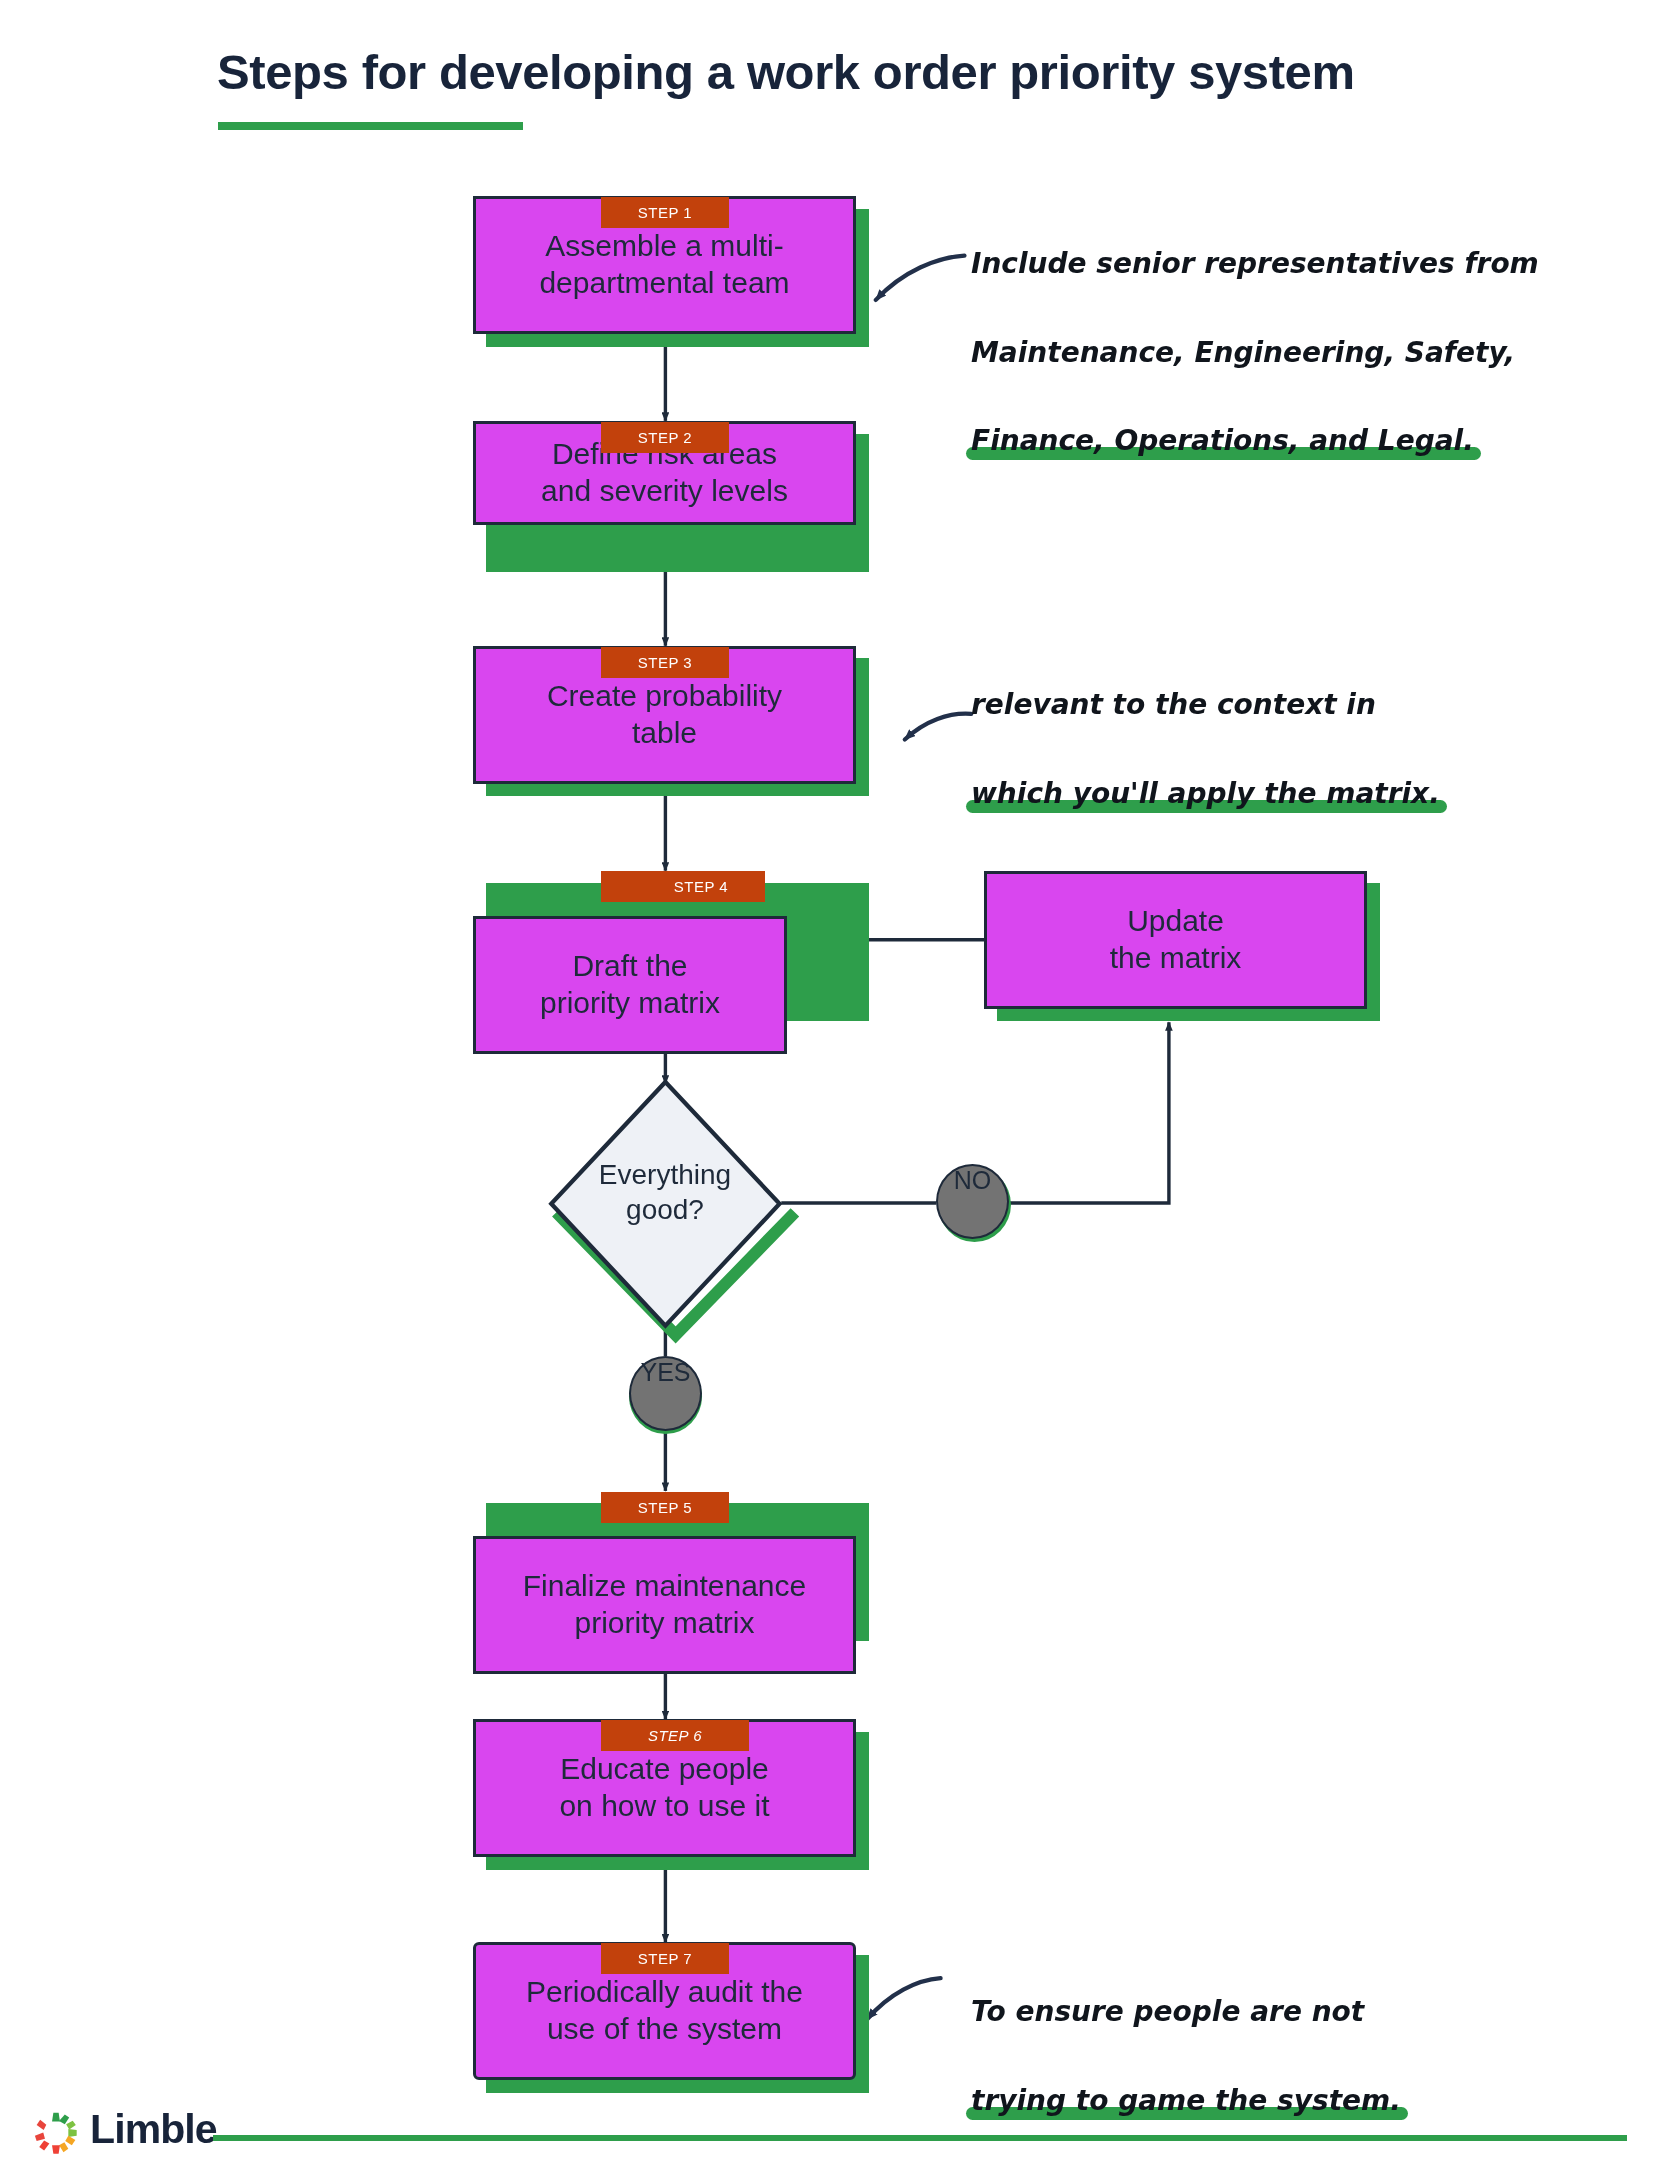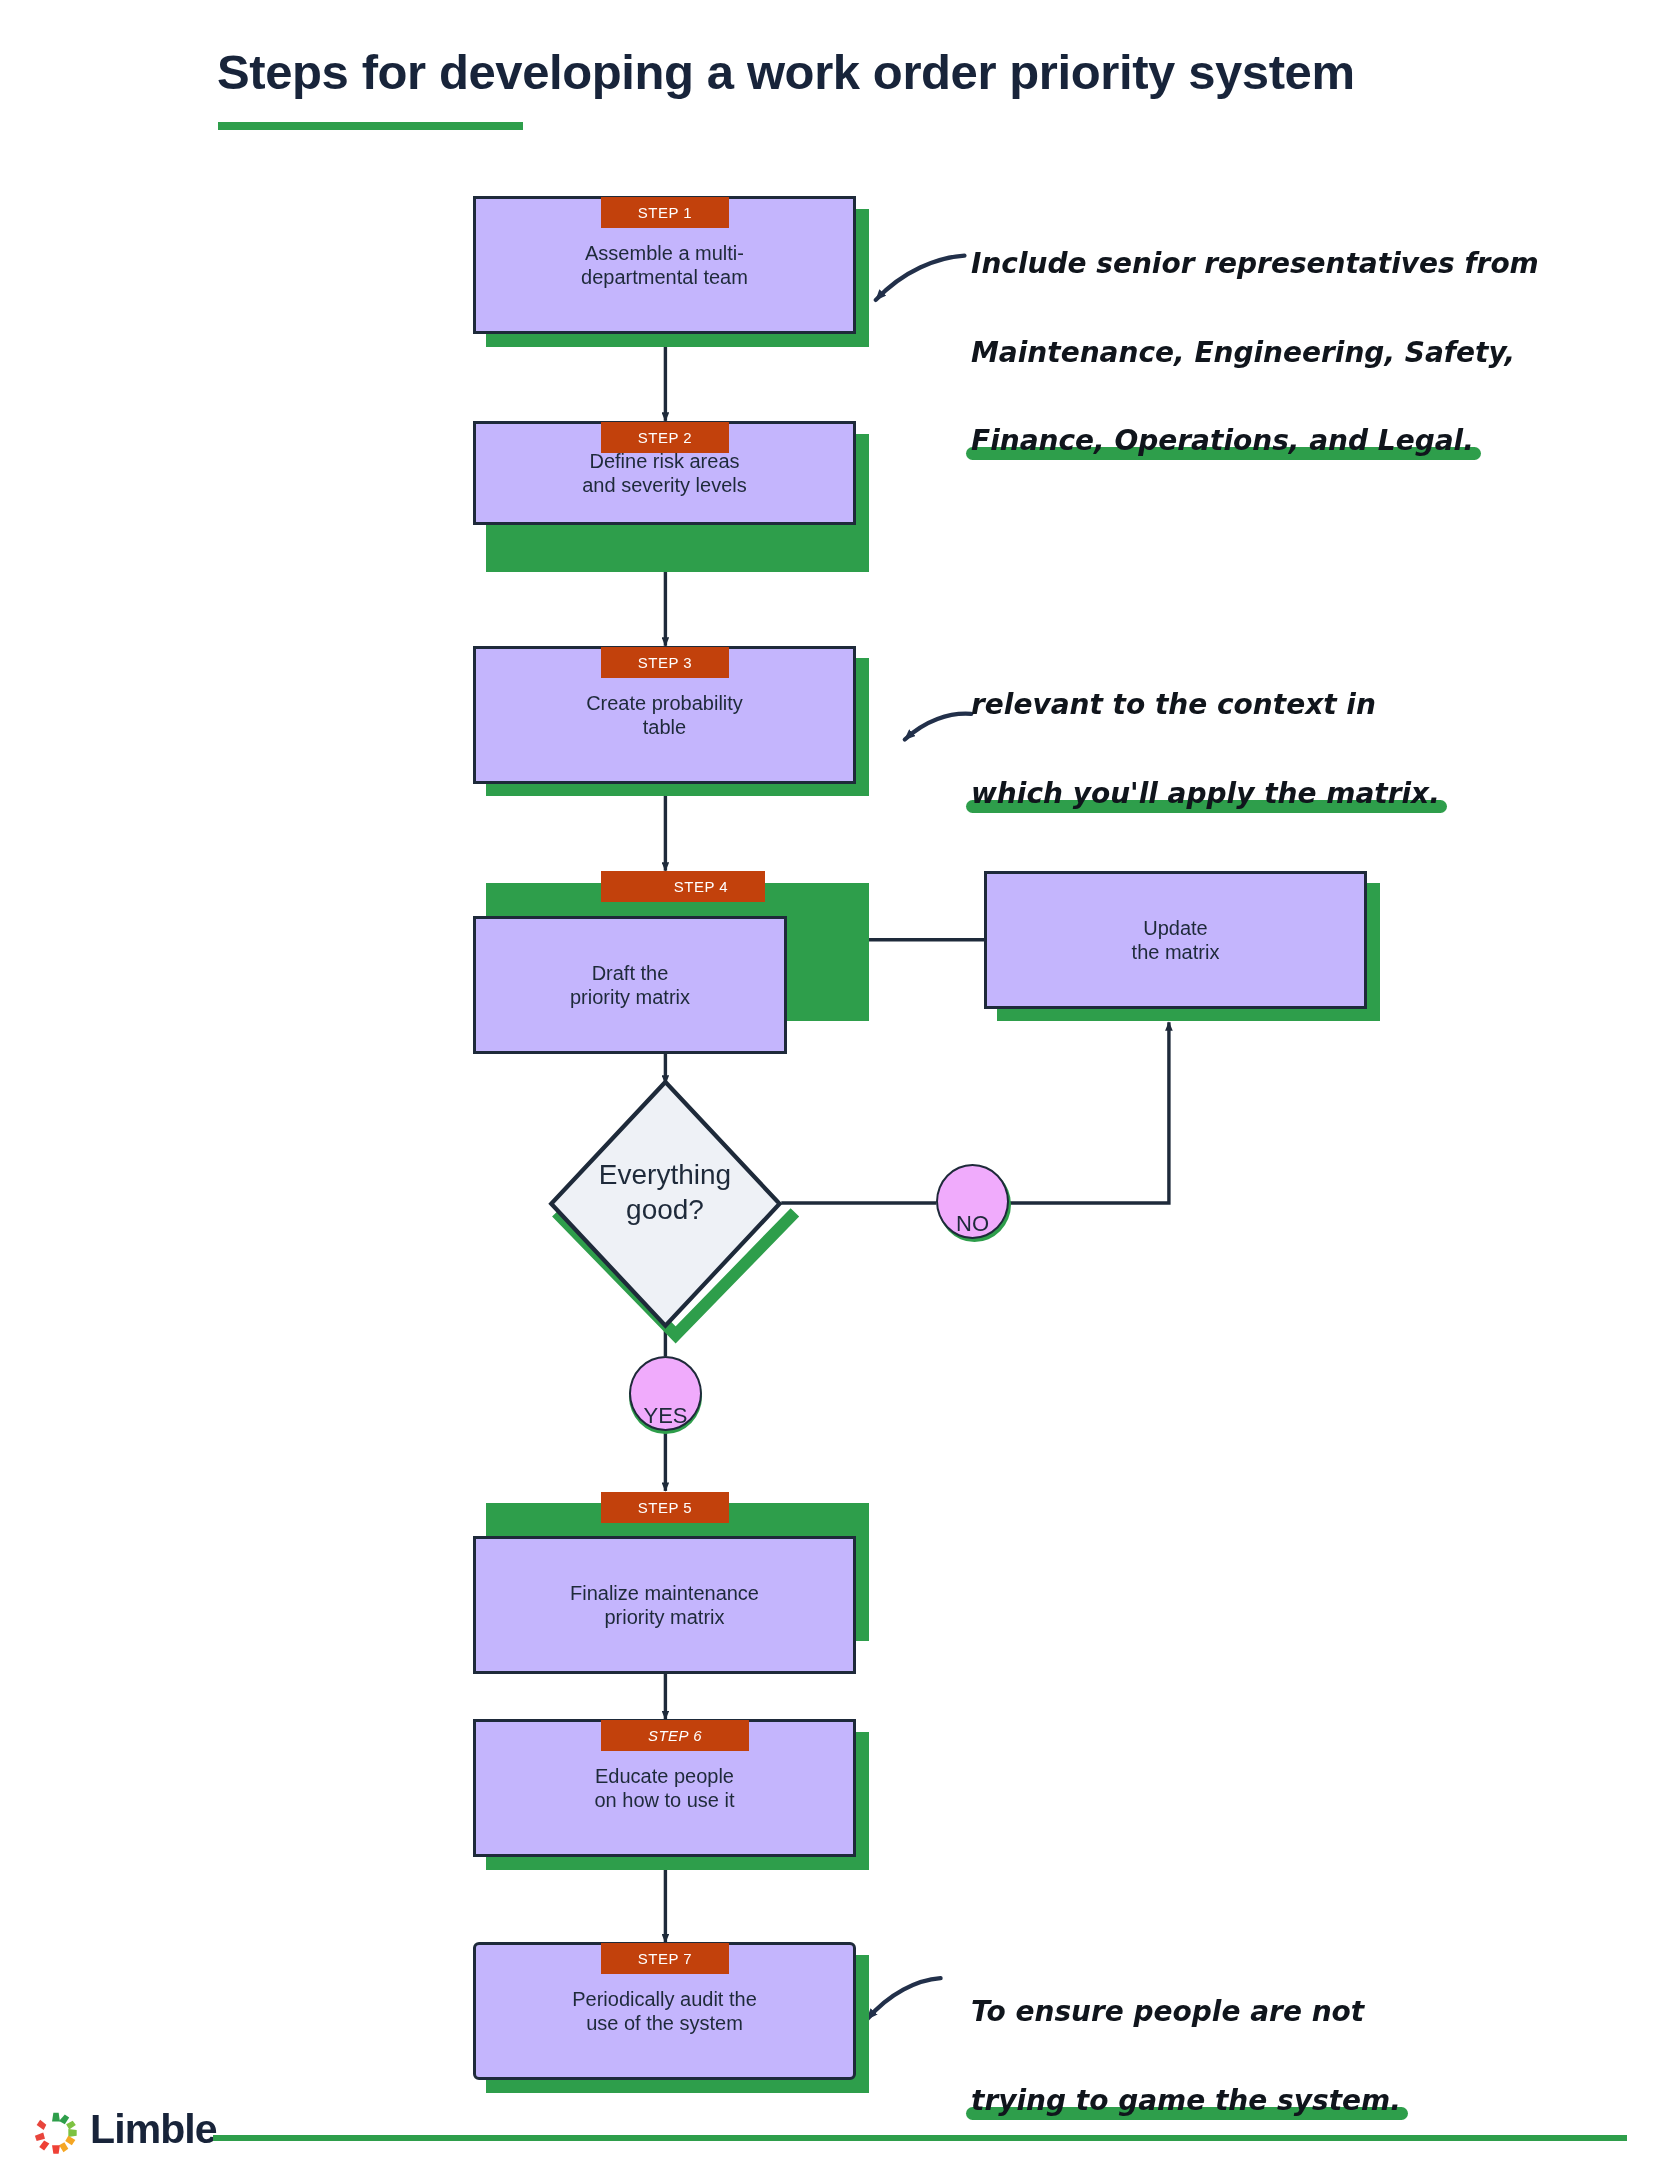--- a/index.html
+++ b/index.html
@@ -42,28 +42,28 @@
     left: 0;
     top: 0;
     width: 1675px;
     height: 2181px;
   }
 
   
   .node-box {
     position: absolute;
     box-sizing: border-box;
-    background: #c4b5fd;
+    background: #d946ef;
     border: 3.4px solid #1e2a3a;
     display: flex;
     align-items: center;
     justify-content: center;
     text-align: center;
     line-height: 1.22;
-    font-size: 20px;
+    font-size: 30px;
     color: #1e2a3a;
     z-index: 3;
   }
   .node-shadow {
     position: absolute;
     background: #2e9e4b;
     z-index: 2;
   }
   .step-badge {
     position: absolute;
@@ -87,27 +87,27 @@
     line-height: 1.25;
     color: #1e2a3a;
     z-index: 4;
     pointer-events: none;
   }
 
   
   .branch-circle {
     position: absolute;
     box-sizing: border-box;
-    background: #f0abfc;
+    background: #737373;
     border: 2.6px solid #1e2a3a;
     border-radius: 50%;
     display: flex;
-    align-items: flex-end;
+    align-items: flex-start;
     justify-content: center;
-    font-size: 22px;
+    font-size: 25px;
     color: #1e2a3a;
     z-index: 4;
   }
   .branch-circle-shadow {
     position: absolute;
     border-radius: 50%;
     background: #2e9e4b;
     z-index: 3;
   }
 

